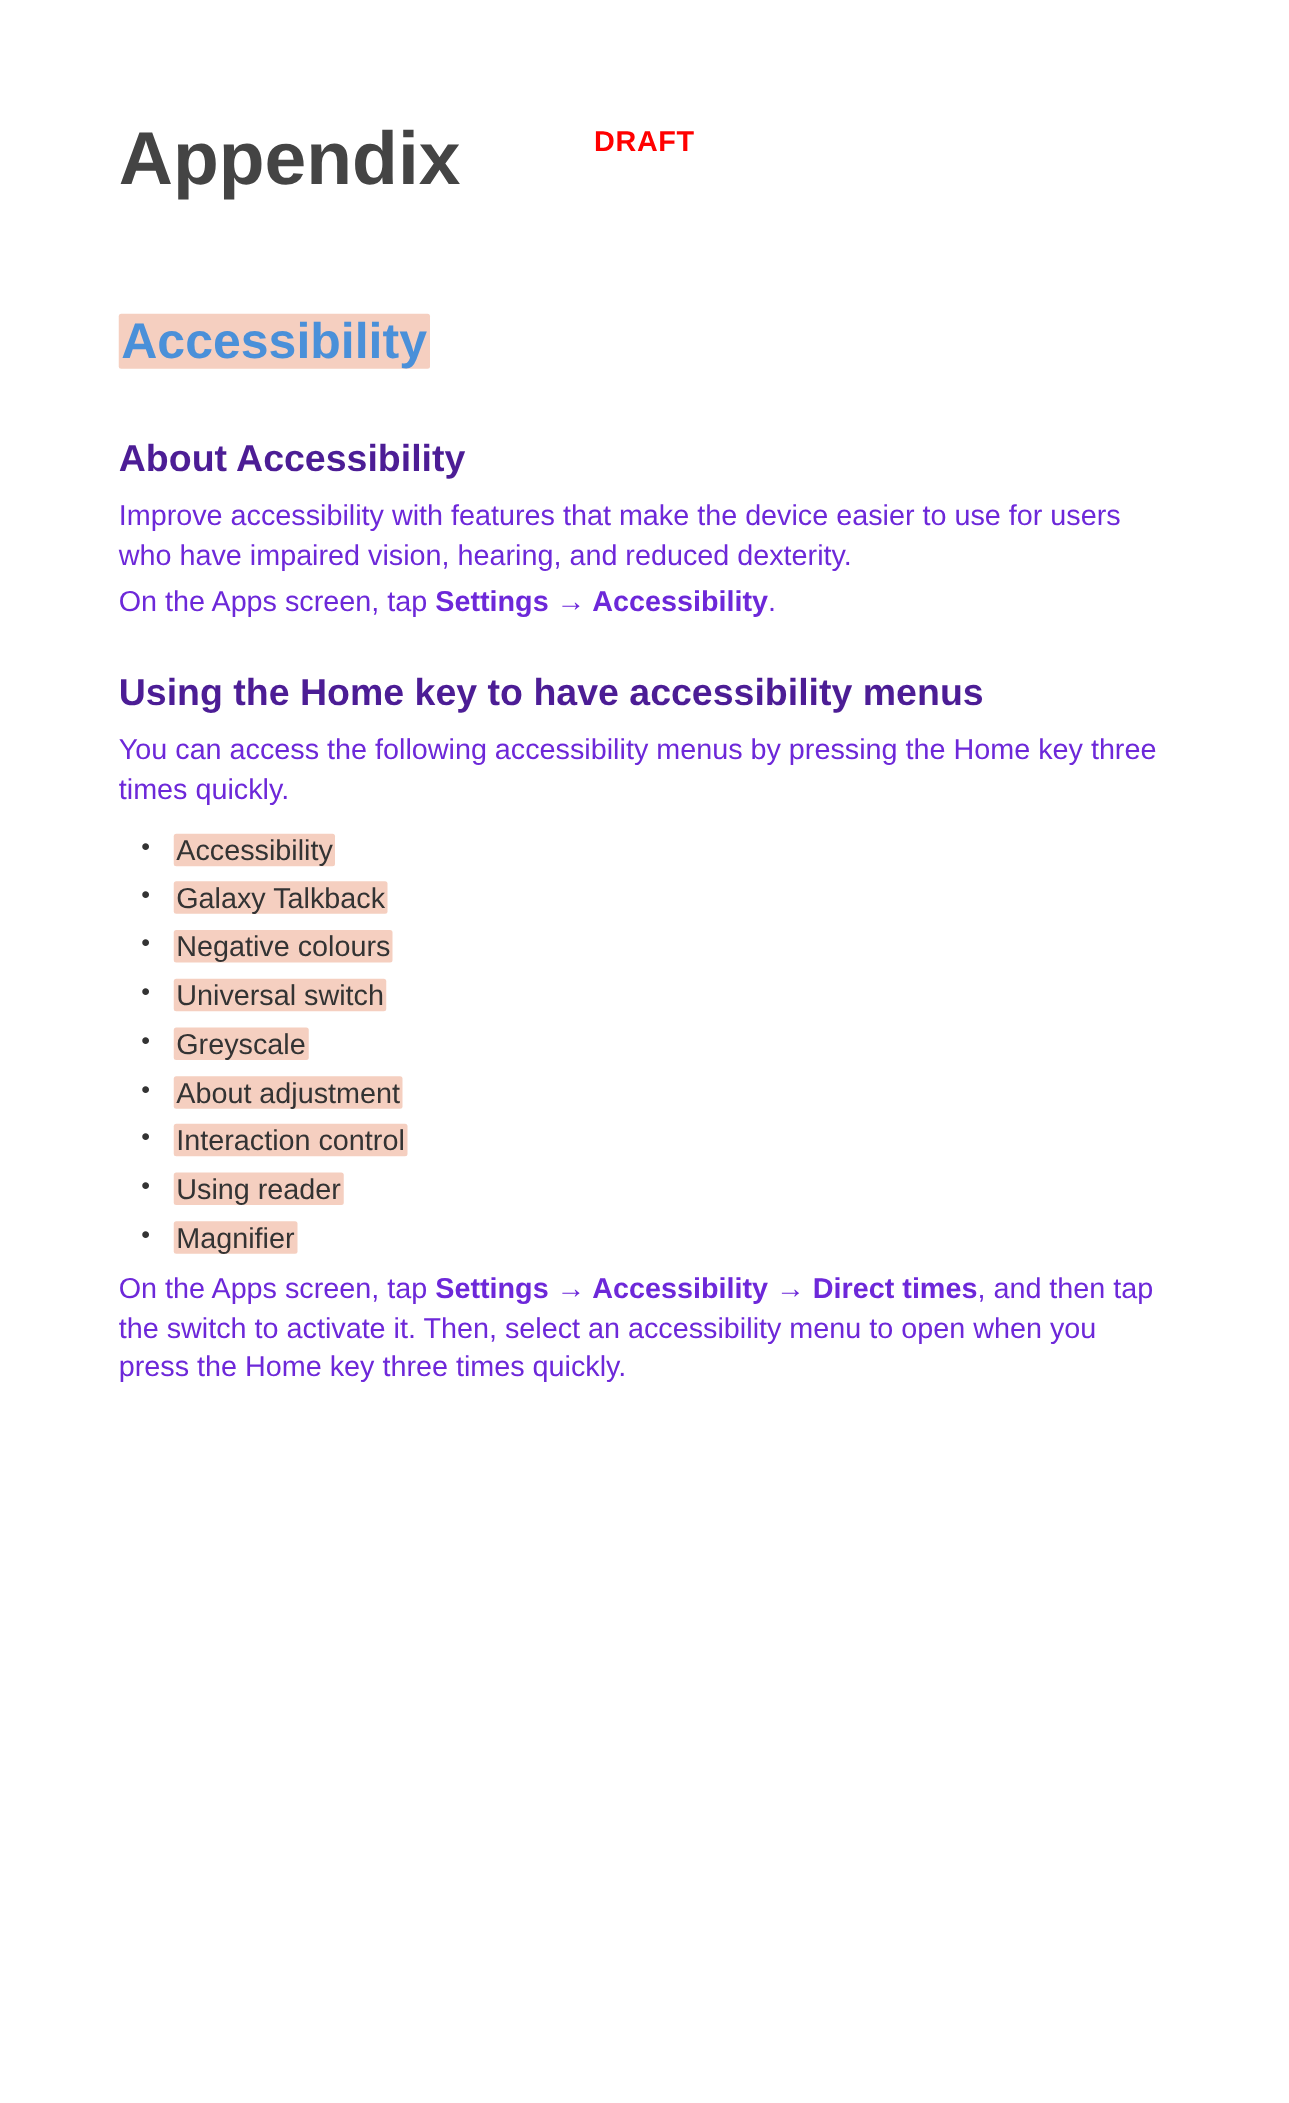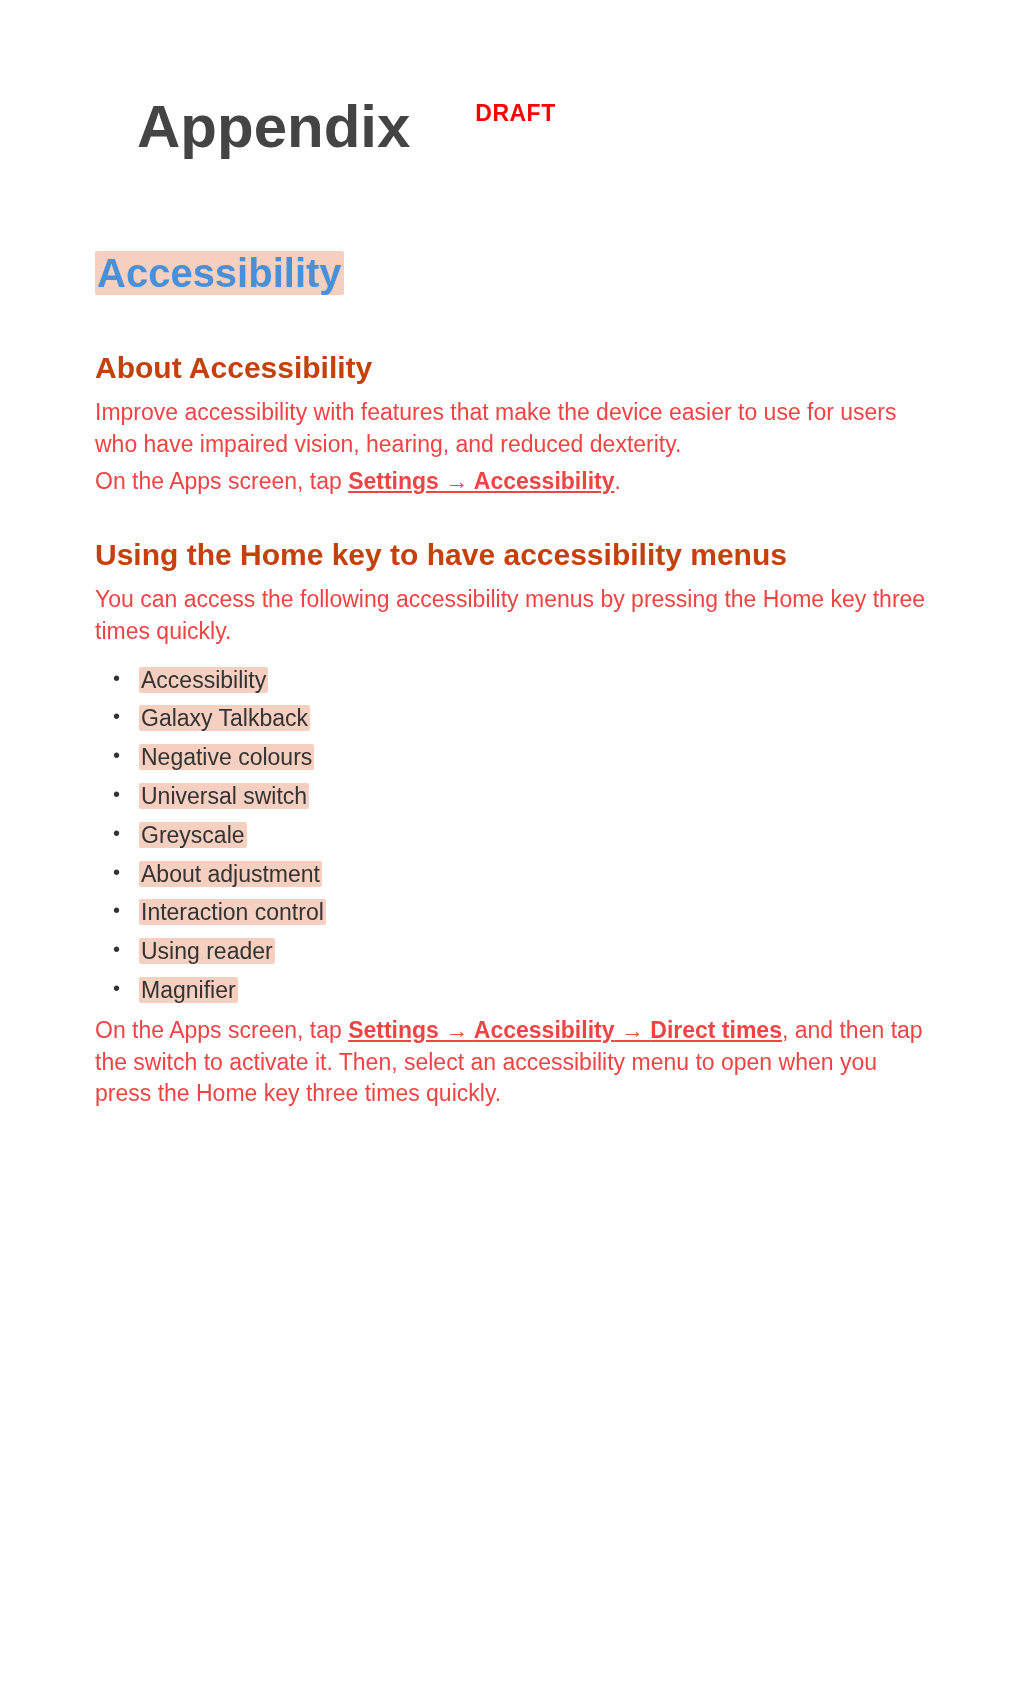--- a/index.html
+++ b/index.html
@@ -28,42 +28,41 @@
     font-weight: 600;
     font-size: 23px;
     letter-spacing: 0.5px;
   }
   .h1 {
     font-size: 60px;
     font-weight: 700;
     color: #444;
     margin-top: 92px;
     margin-bottom: 90px;
-    margin-left: 42px;
   }
   .h2 {
     font-size: 40px;
     font-weight: 700;
     color: #4a90d9;
     margin-bottom: 55px;
   }
   .h3 {
     font-size: 30px;
     font-weight: 700;
-    color: #c2410c;
+    color: #4c1d95;
     margin-bottom: 12px;
     margin-top: 40px;
   }
   p {
     font-size: 23px;
     line-height: 1.38;
     margin: 0 0 6px 0;
-    color: #ef4444;
+    color: #6d28d9;
   }
-  .bold { font-weight: 700; text-decoration: underline; }
+  .bold { font-weight: 700; }
   ul {
     list-style: none;
     padding: 0;
     margin: 14px 0 6px 0;
   }
   ul li {
     font-size: 23px;
     line-height: 1.6;
     padding-left: 44px;
     position: relative;

